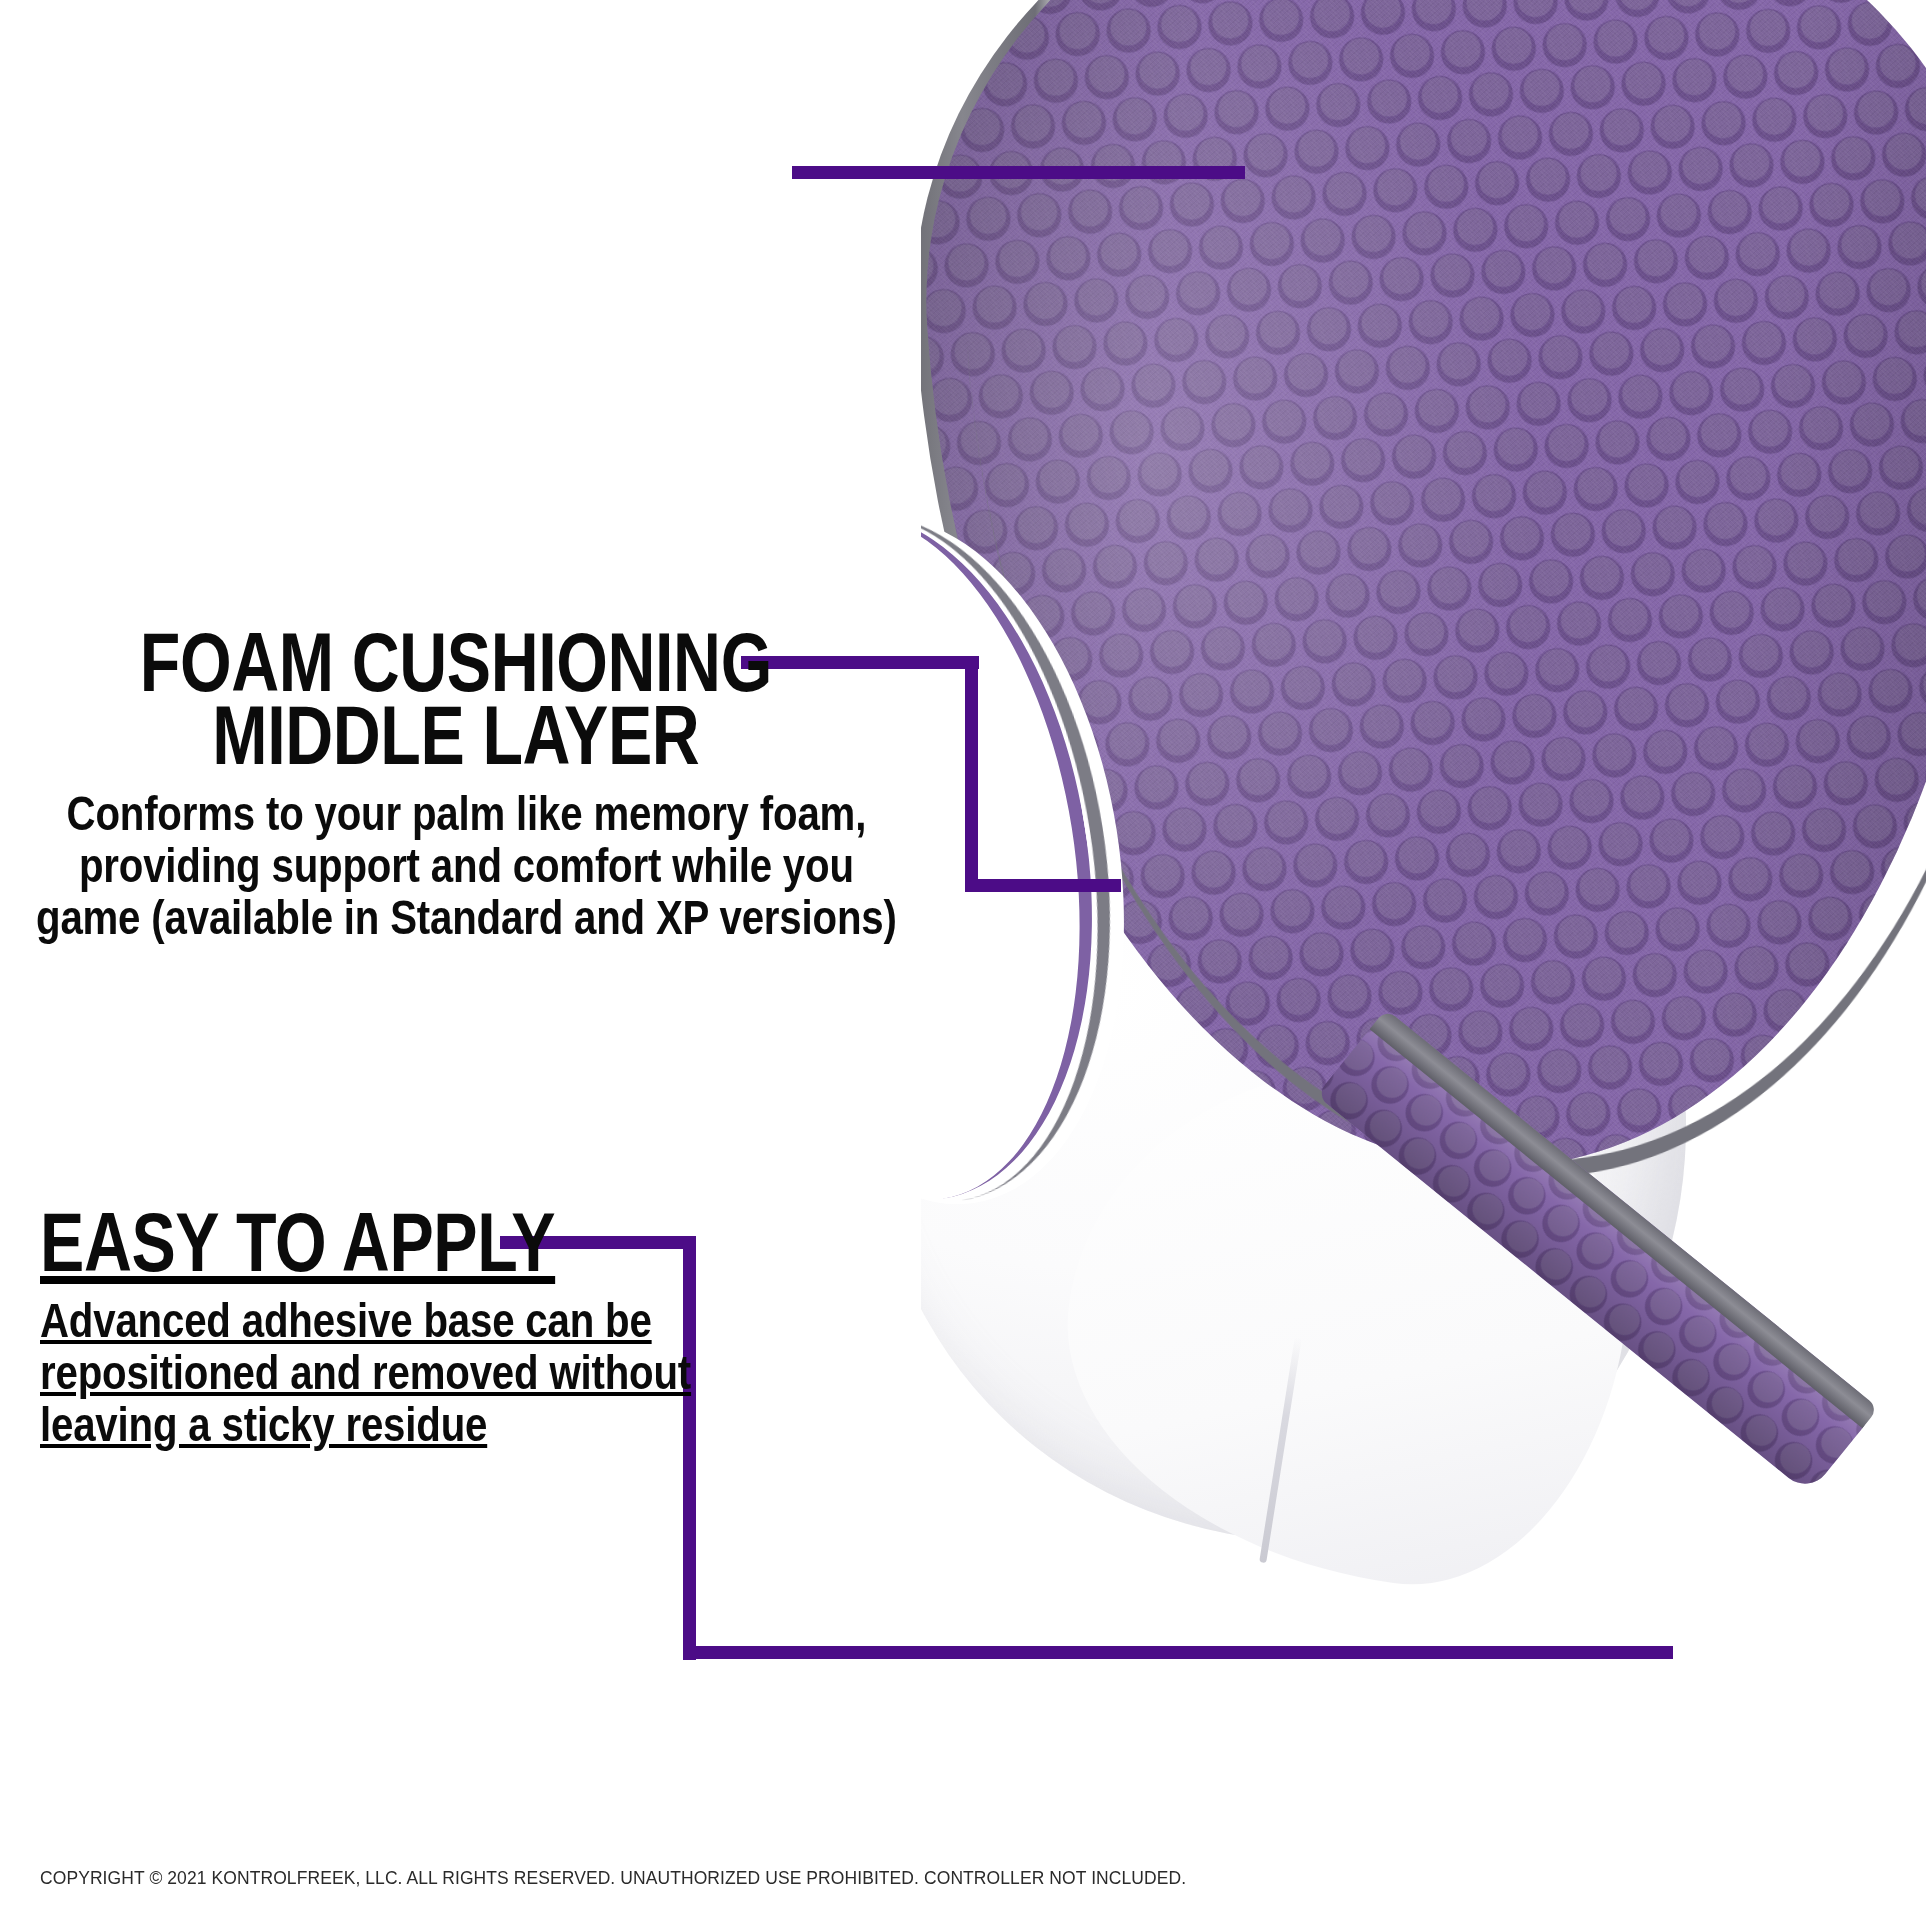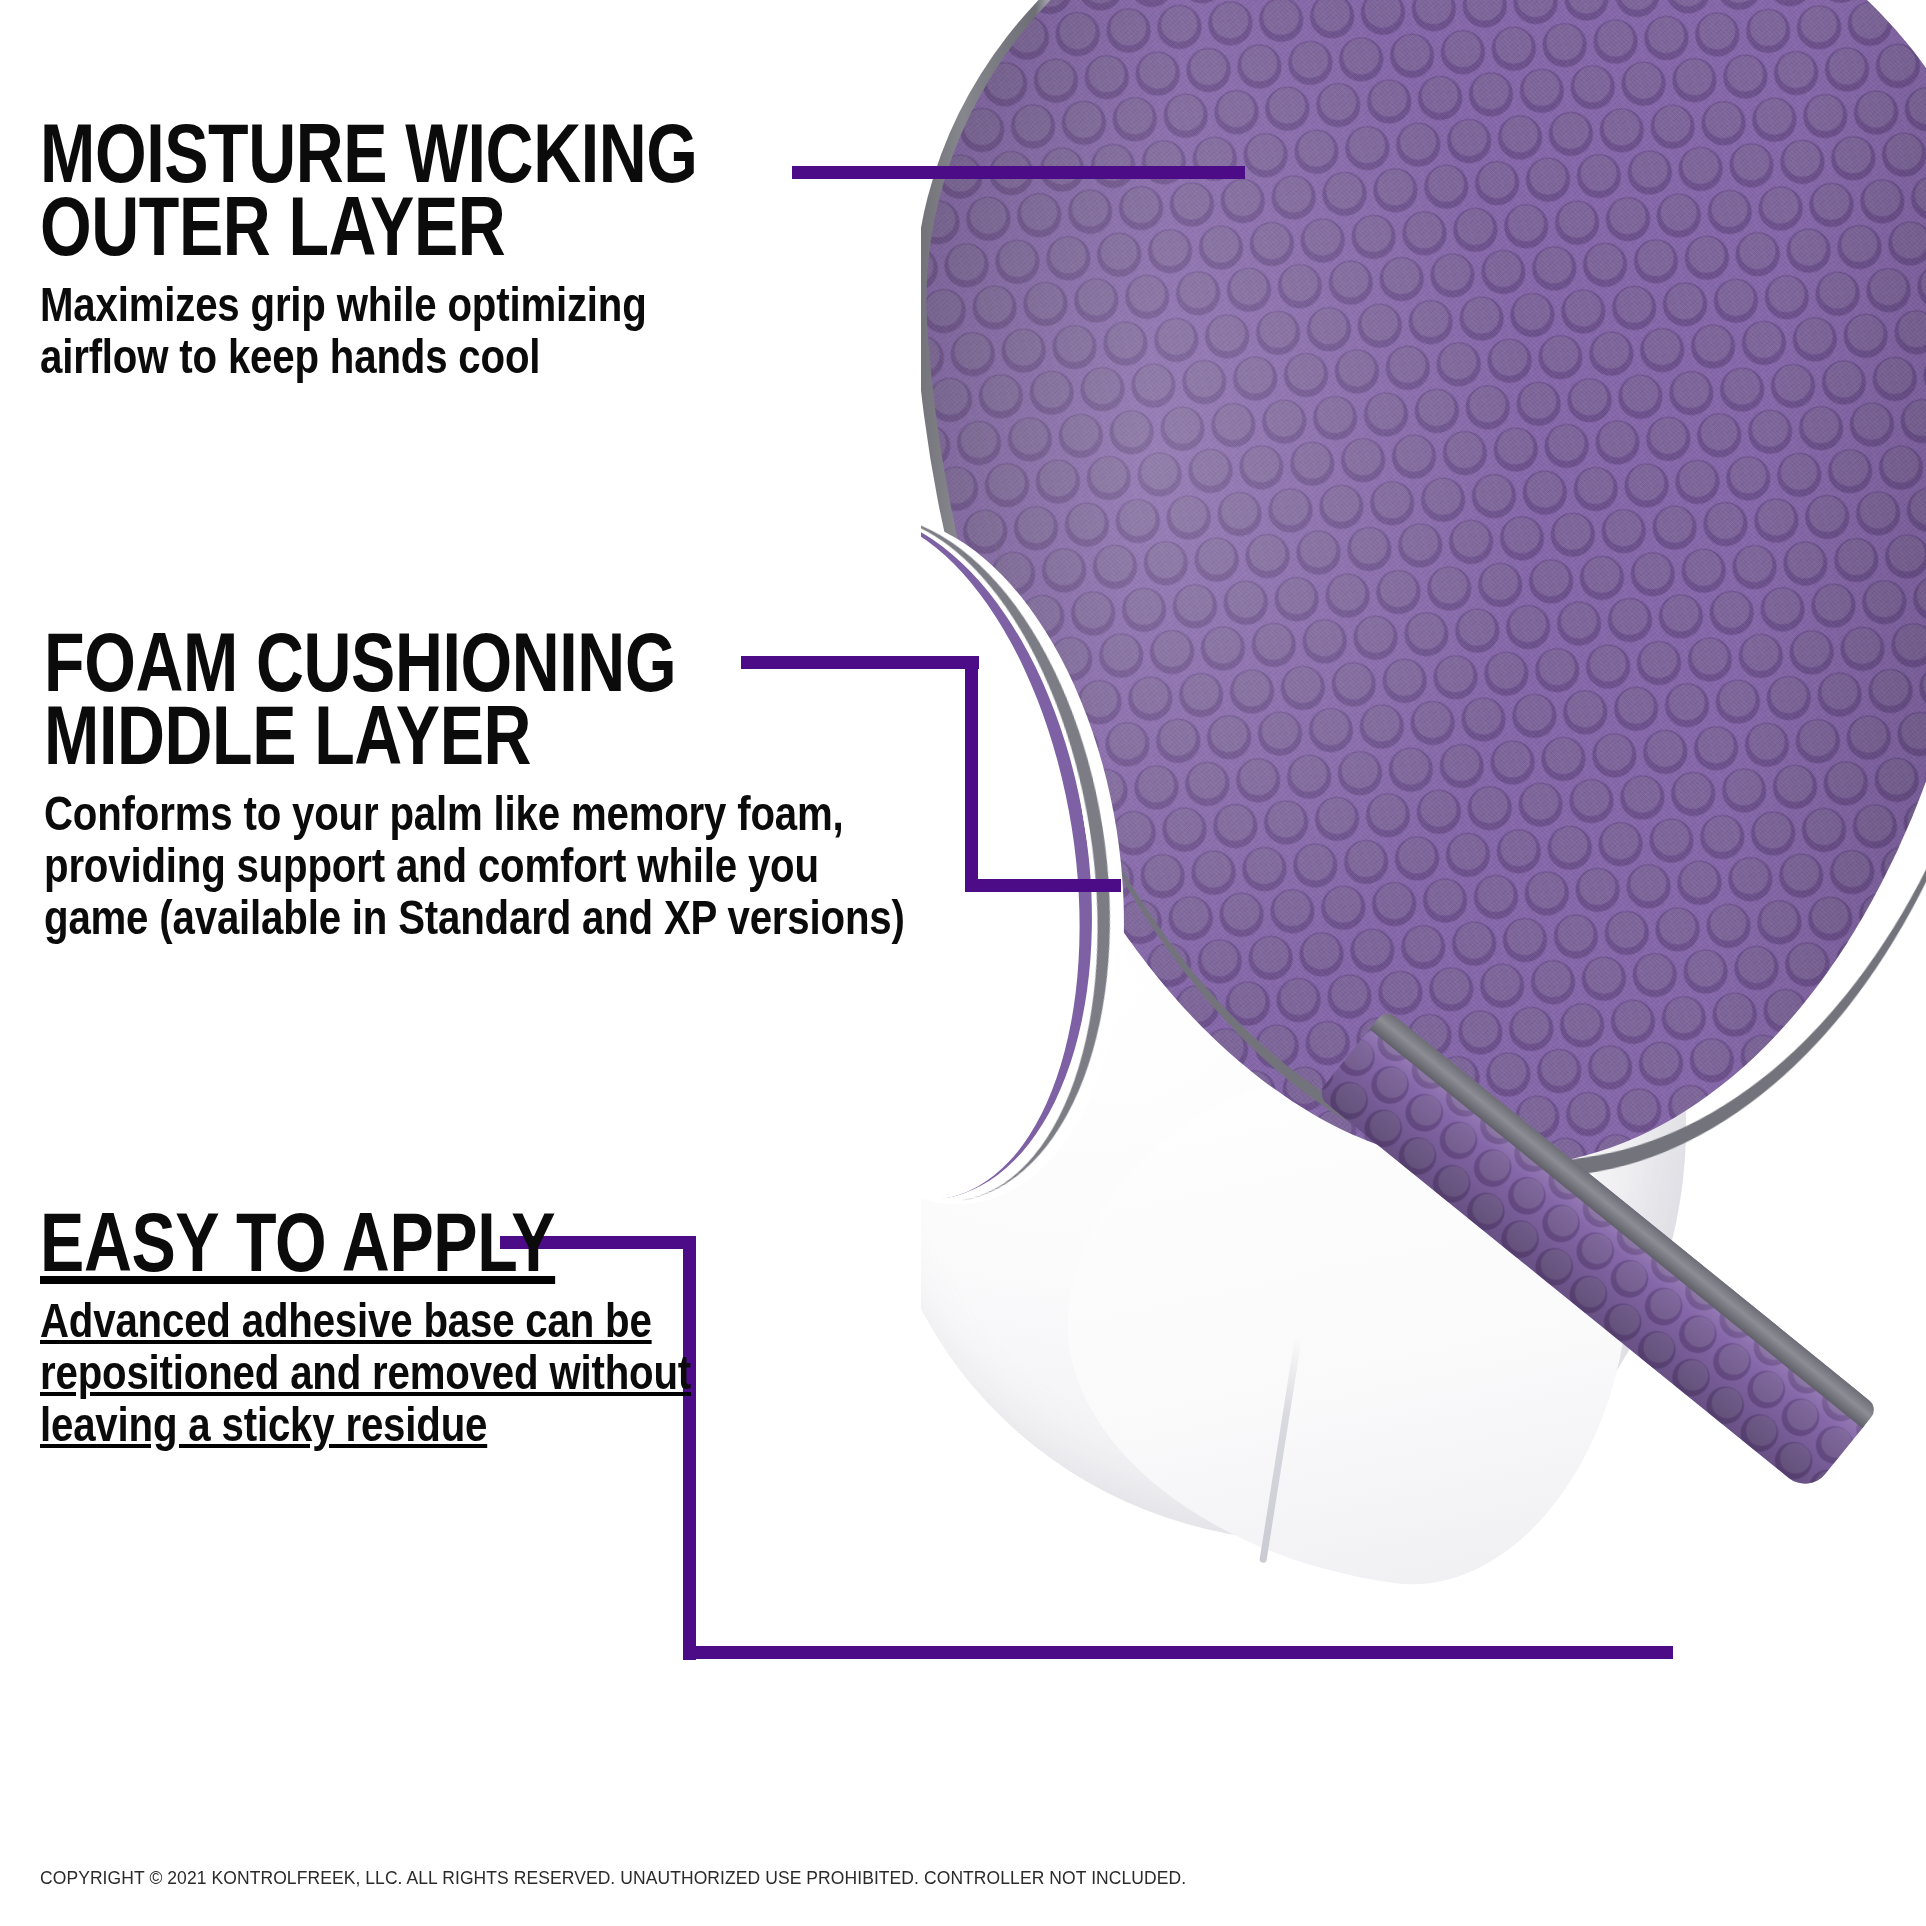--- a/index.html
+++ b/index.html
@@ -198,21 +198,21 @@
     transform:scaleX(.82);
     transform-origin:left top;
     white-space:nowrap;
   }
   .heading .ln, .body .ln{ display:block; }
 
   #block1 { left:40px; top:117px; }
   #block1 .heading{ font-size:83px; }
   #block1 .body{ font-size:49px; margin-top:16px; }
 
-  #block2 { left:44px; top:626px; }
+  #block2 { left:36px; top:626px;text-align:center; }
   #block2 .heading{ font-size:83px; }
   #block2 .body{ font-size:49px; margin-top:16px; }
 
   #block3 { left:40px; top:1206px;text-decoration:underline; }
   #block3 .heading{ font-size:83px; }
   #block3 .body{ font-size:49px; margin-top:16px; }
 
   
   #footer{
     position:absolute;
@@ -261,30 +261,20 @@
   <div class="leader" style="left:792px; top:166px; width:453px; height:13px;"></div>
 
   <div class="leader" style="left:741px; top:656px; width:238px; height:13px;"></div>
   <div class="leader" style="left:965px; top:656px; width:13px; height:236px;"></div>
   <div class="leader" style="left:965px; top:879px; width:156px; height:13px;"></div>
 
   <div class="leader" style="left:500px; top:1236px; width:196px; height:13px;"></div>
   <div class="leader" style="left:683px; top:1236px; width:13px; height:424px;"></div>
   <div class="leader" style="left:683px; top:1646px; width:990px; height:13px;"></div>
 
-  <div class="block" id="block1">
-    <div class="heading">
-      <span class="ln">MOISTURE WICKING</span>
-      <span class="ln">OUTER LAYER</span>
-    </div>
-    <div class="body">
-      <span class="ln">Maximizes grip while optimizing</span>
-      <span class="ln"> airflow to keep hands cool</span>
-    </div>
-  </div>
 
   <div class="block" id="block2">
     <div class="heading">
       <span class="ln">FOAM CUSHIONING</span>
       <span class="ln">MIDDLE LAYER</span>
     </div>
     <div class="body">
       <span class="ln">Conforms to your palm like memory foam,</span>
       <span class="ln">providing support and comfort while you</span>
       <span class="ln">game (available in Standard and XP versions)</span>

